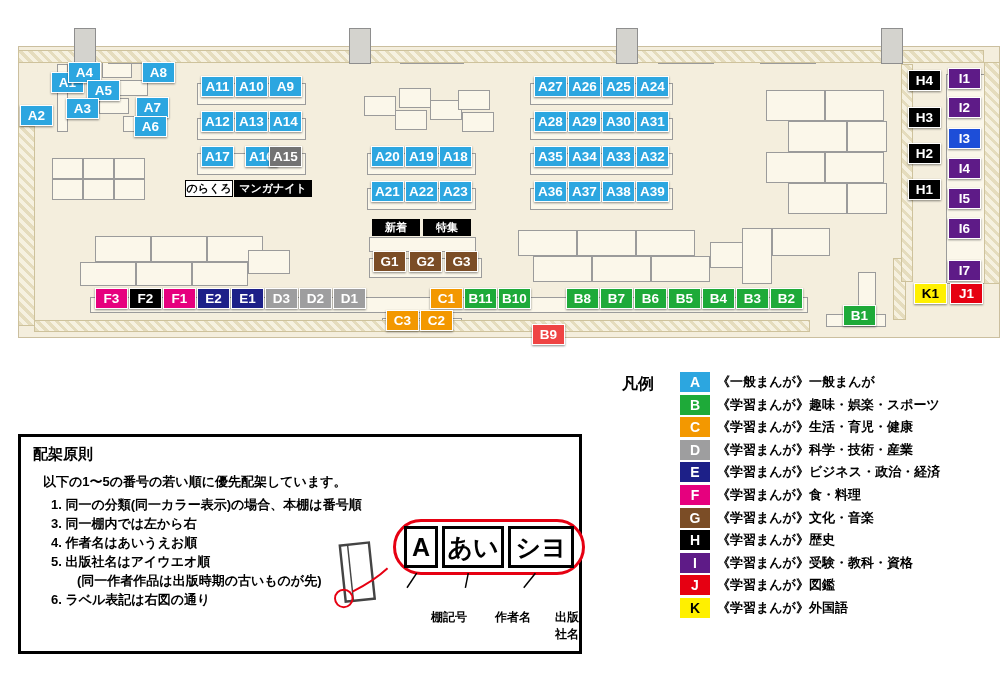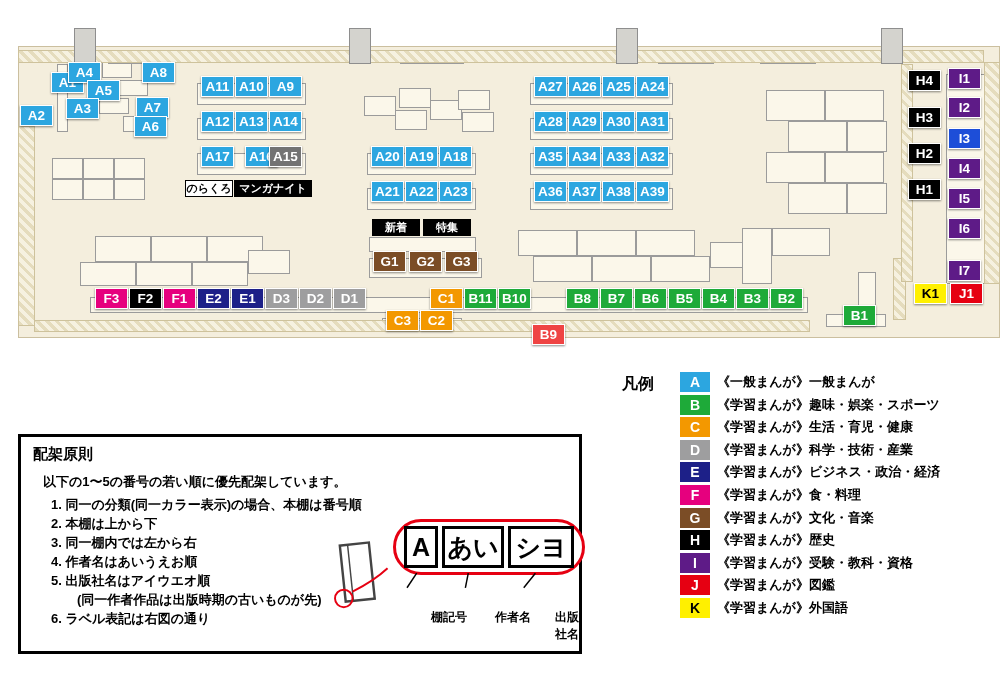--- a/index.html
+++ b/index.html
@@ -254,21 +254,20 @@
           <span class="lcat">外国語</span>
         </div>
       </div>
   </div>
 
   <div id="principles">
     <div class="p-title">配架原則</div>
     <div class="p-intro">以下の1〜5の番号の若い順に優先配架しています。</div>
     <div id="rules">
         <div class="rule">1. 同一の分類(同一カラー表示)の場合、本棚は番号順</div>
-        <div class="rule">2. 本棚は上から下</div>
         <div class="rule">3. 同一棚内では左から右</div>
         <div class="rule">4. 作者名はあいうえお順</div>
         <div class="rule">5. 出版社名はアイウエオ順</div>
         <div class="rule">　　(同一作者作品は出版時期の古いものが先)</div>
         <div class="rule">6. ラベル表記は右図の通り</div>
       </div>
 
     <div class="label-example">
       <span class="lbl lbl-a">A</span>
       <span class="lbl lbl-b">あい</span>

